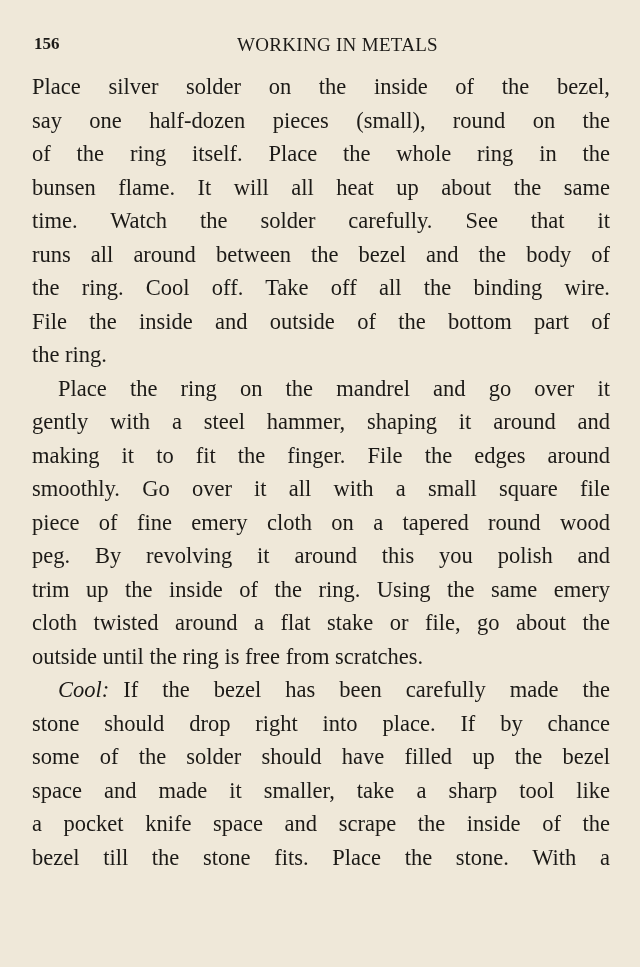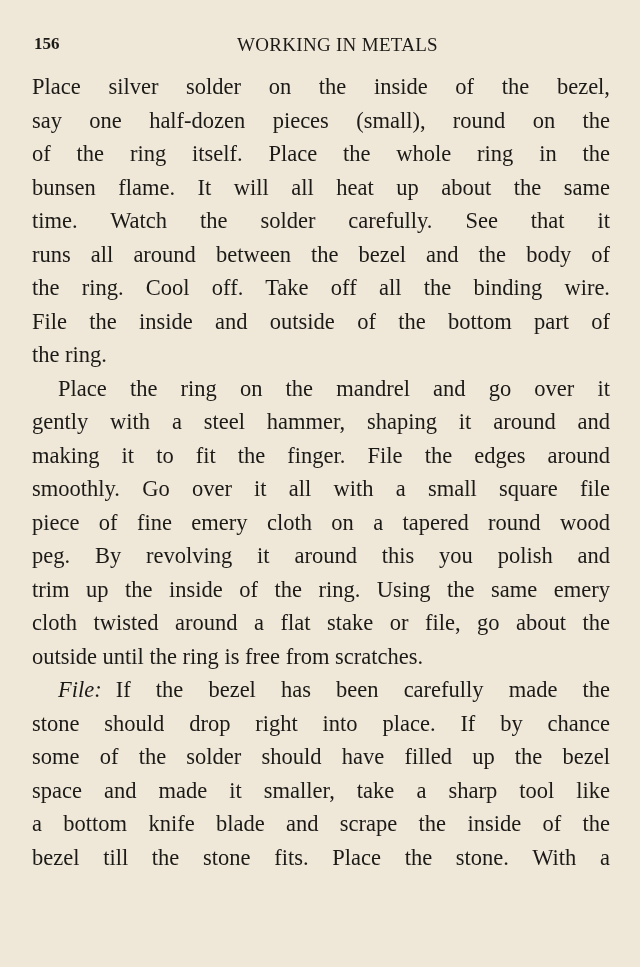--- a/index.html
+++ b/index.html
@@ -65,23 +65,23 @@
       <span class="line">making it to fit the finger. File the edges around</span>
       <span class="line">smoothly. Go over it all with a small square file</span>
       <span class="line">piece of fine emery cloth on a tapered round wood</span>
       <span class="line">peg. By revolving it around this you polish and</span>
       <span class="line">trim up the inside of the ring. Using the same emery</span>
       <span class="line">cloth twisted around a flat stake or file, go about the</span>
       <span class="line last">outside until the ring is free from scratches.</span>
     </div>
     <div>
       <span class="line indent" style="display:flex;justify-content:space-between;">
-          <span class="italic" style="margin-right:14px;">File:</span>
+          <span class="italic" style="margin-right:14px;">Cool:</span>
           <span style="flex:1;text-align:justify;text-align-last:justify;">If the bezel has been carefully made the</span>
         </span>
       <span class="line">stone should drop right into place. If by chance</span>
       <span class="line">some of the solder should have filled up the bezel</span>
       <span class="line">space and made it smaller, take a sharp tool like</span>
-      <span class="line">a bottom knife blade and scrape the inside of the</span>
+      <span class="line">a pocket knife space and scrape the inside of the</span>
       <span class="line">bezel till the stone fits. Place the stone. With a</span>
     </div>
   </div>
 </div>
 
 </body></html>

